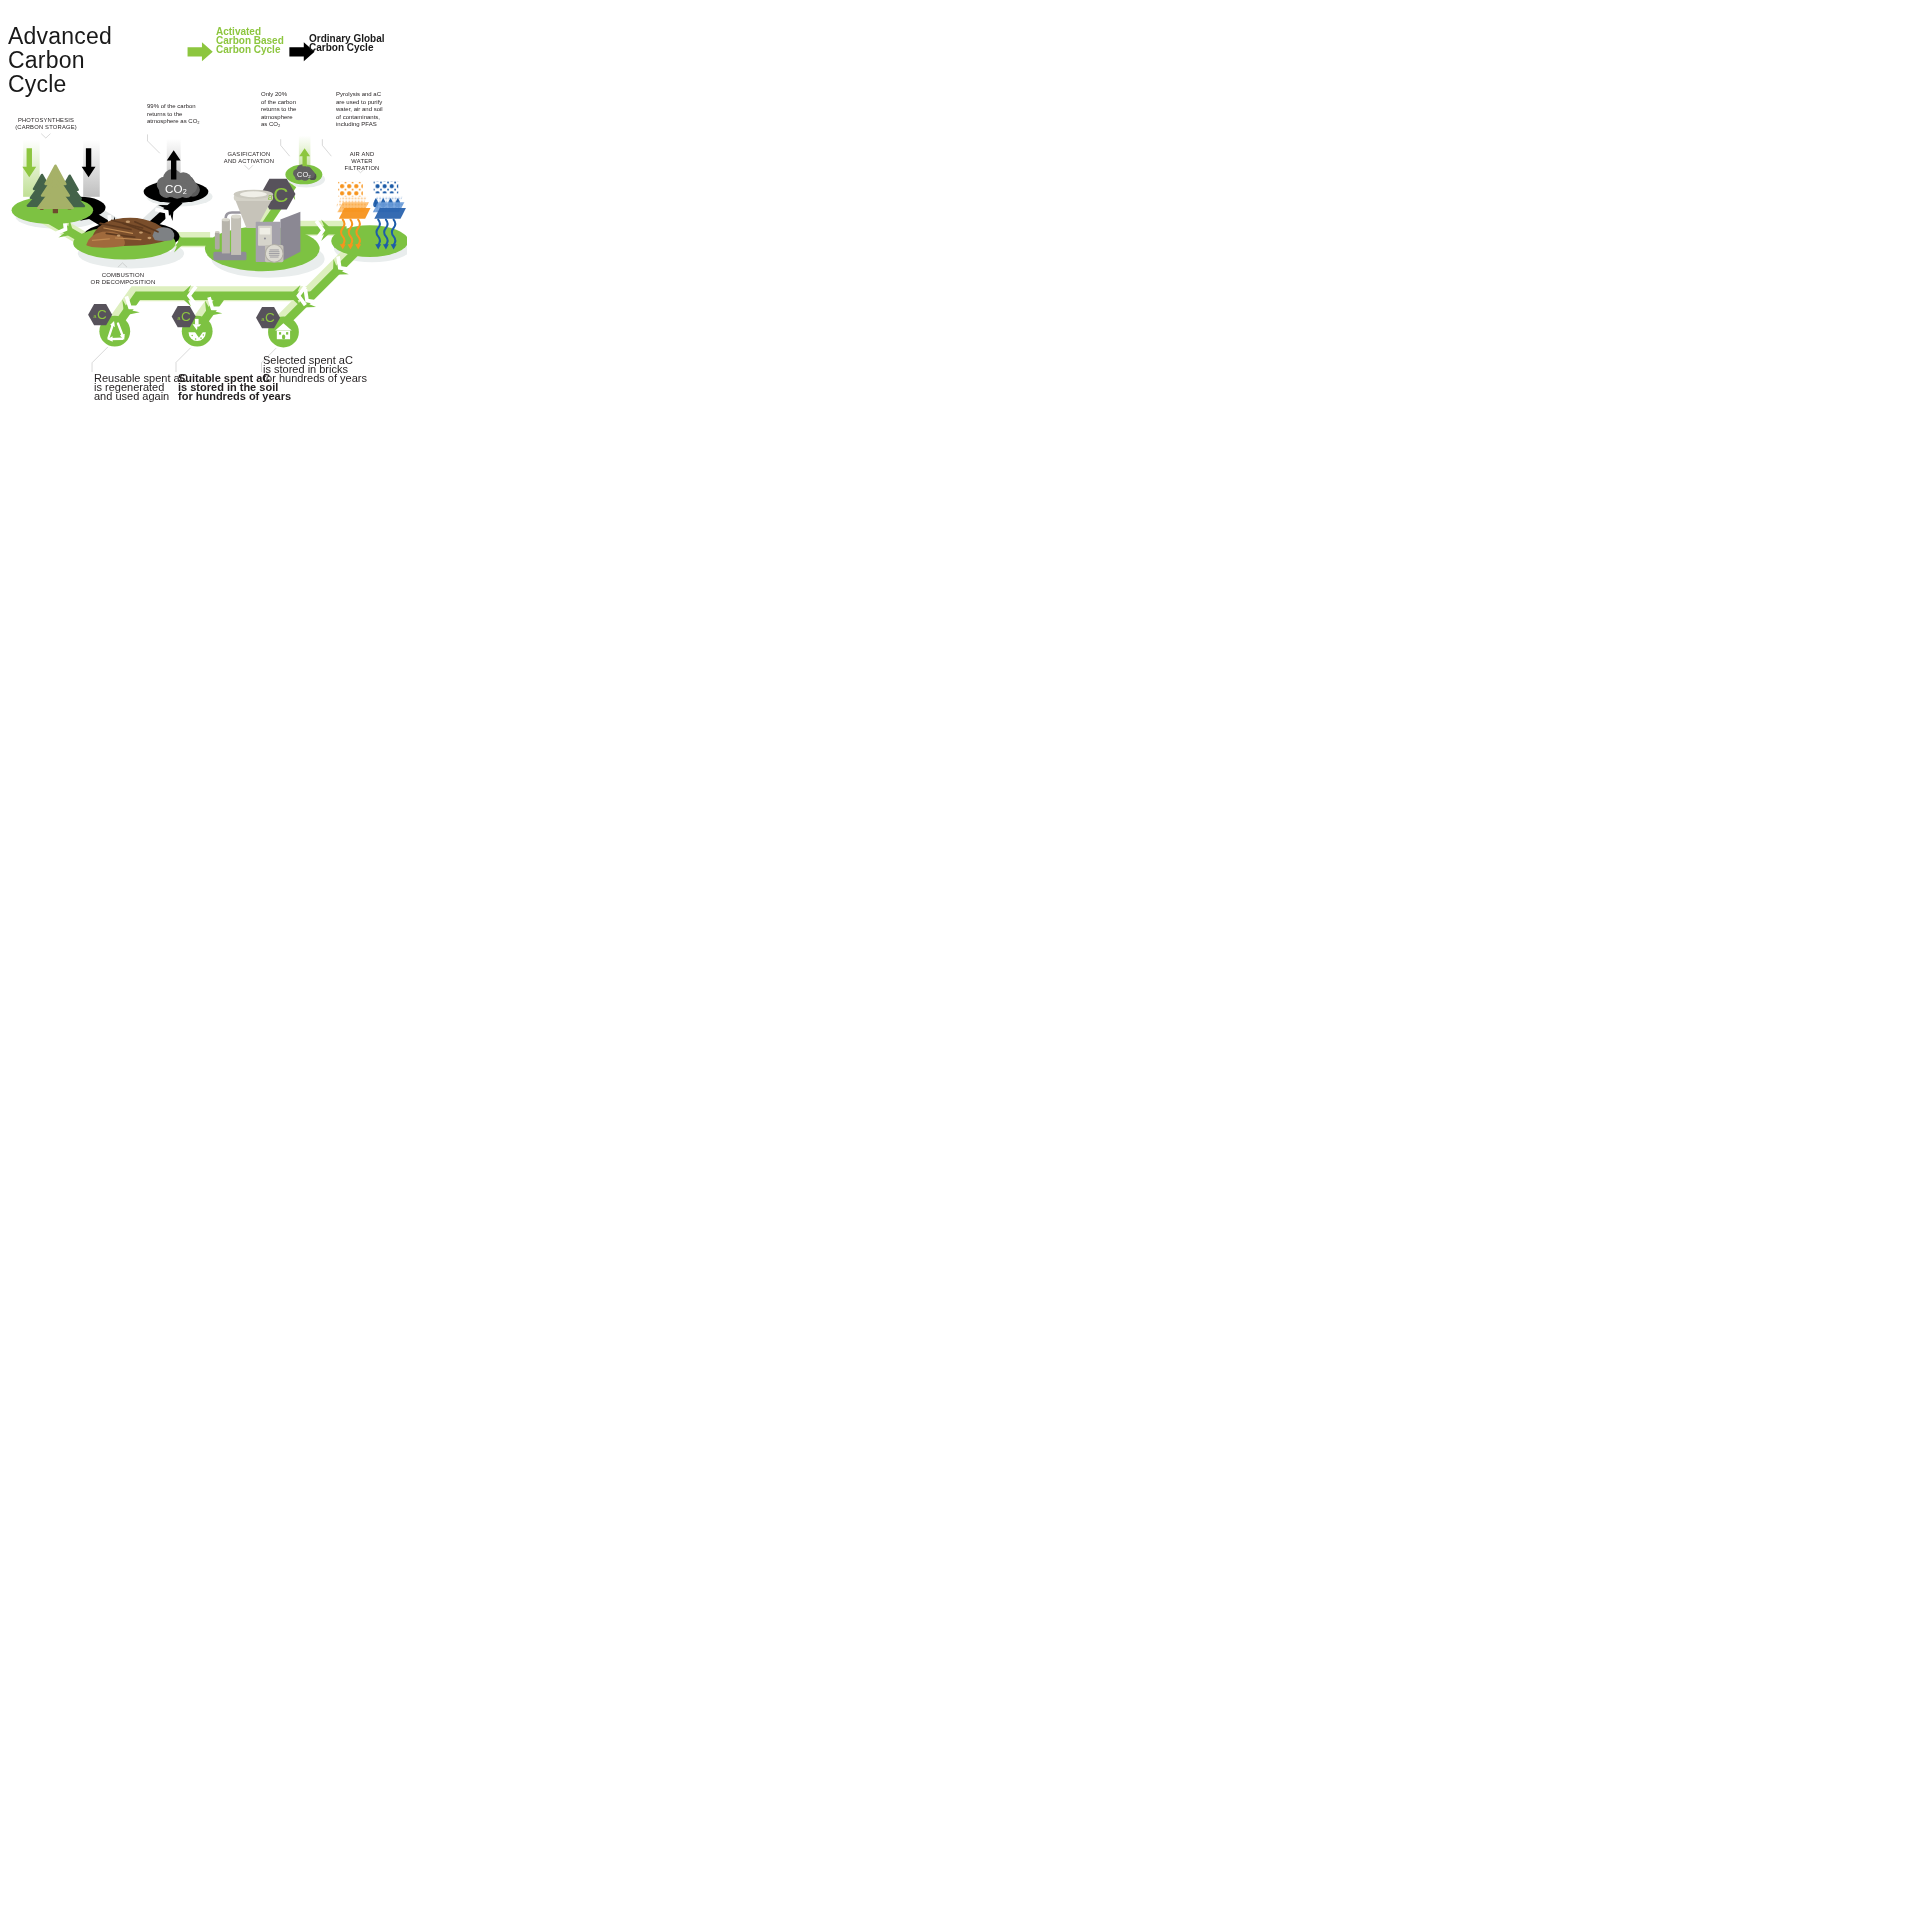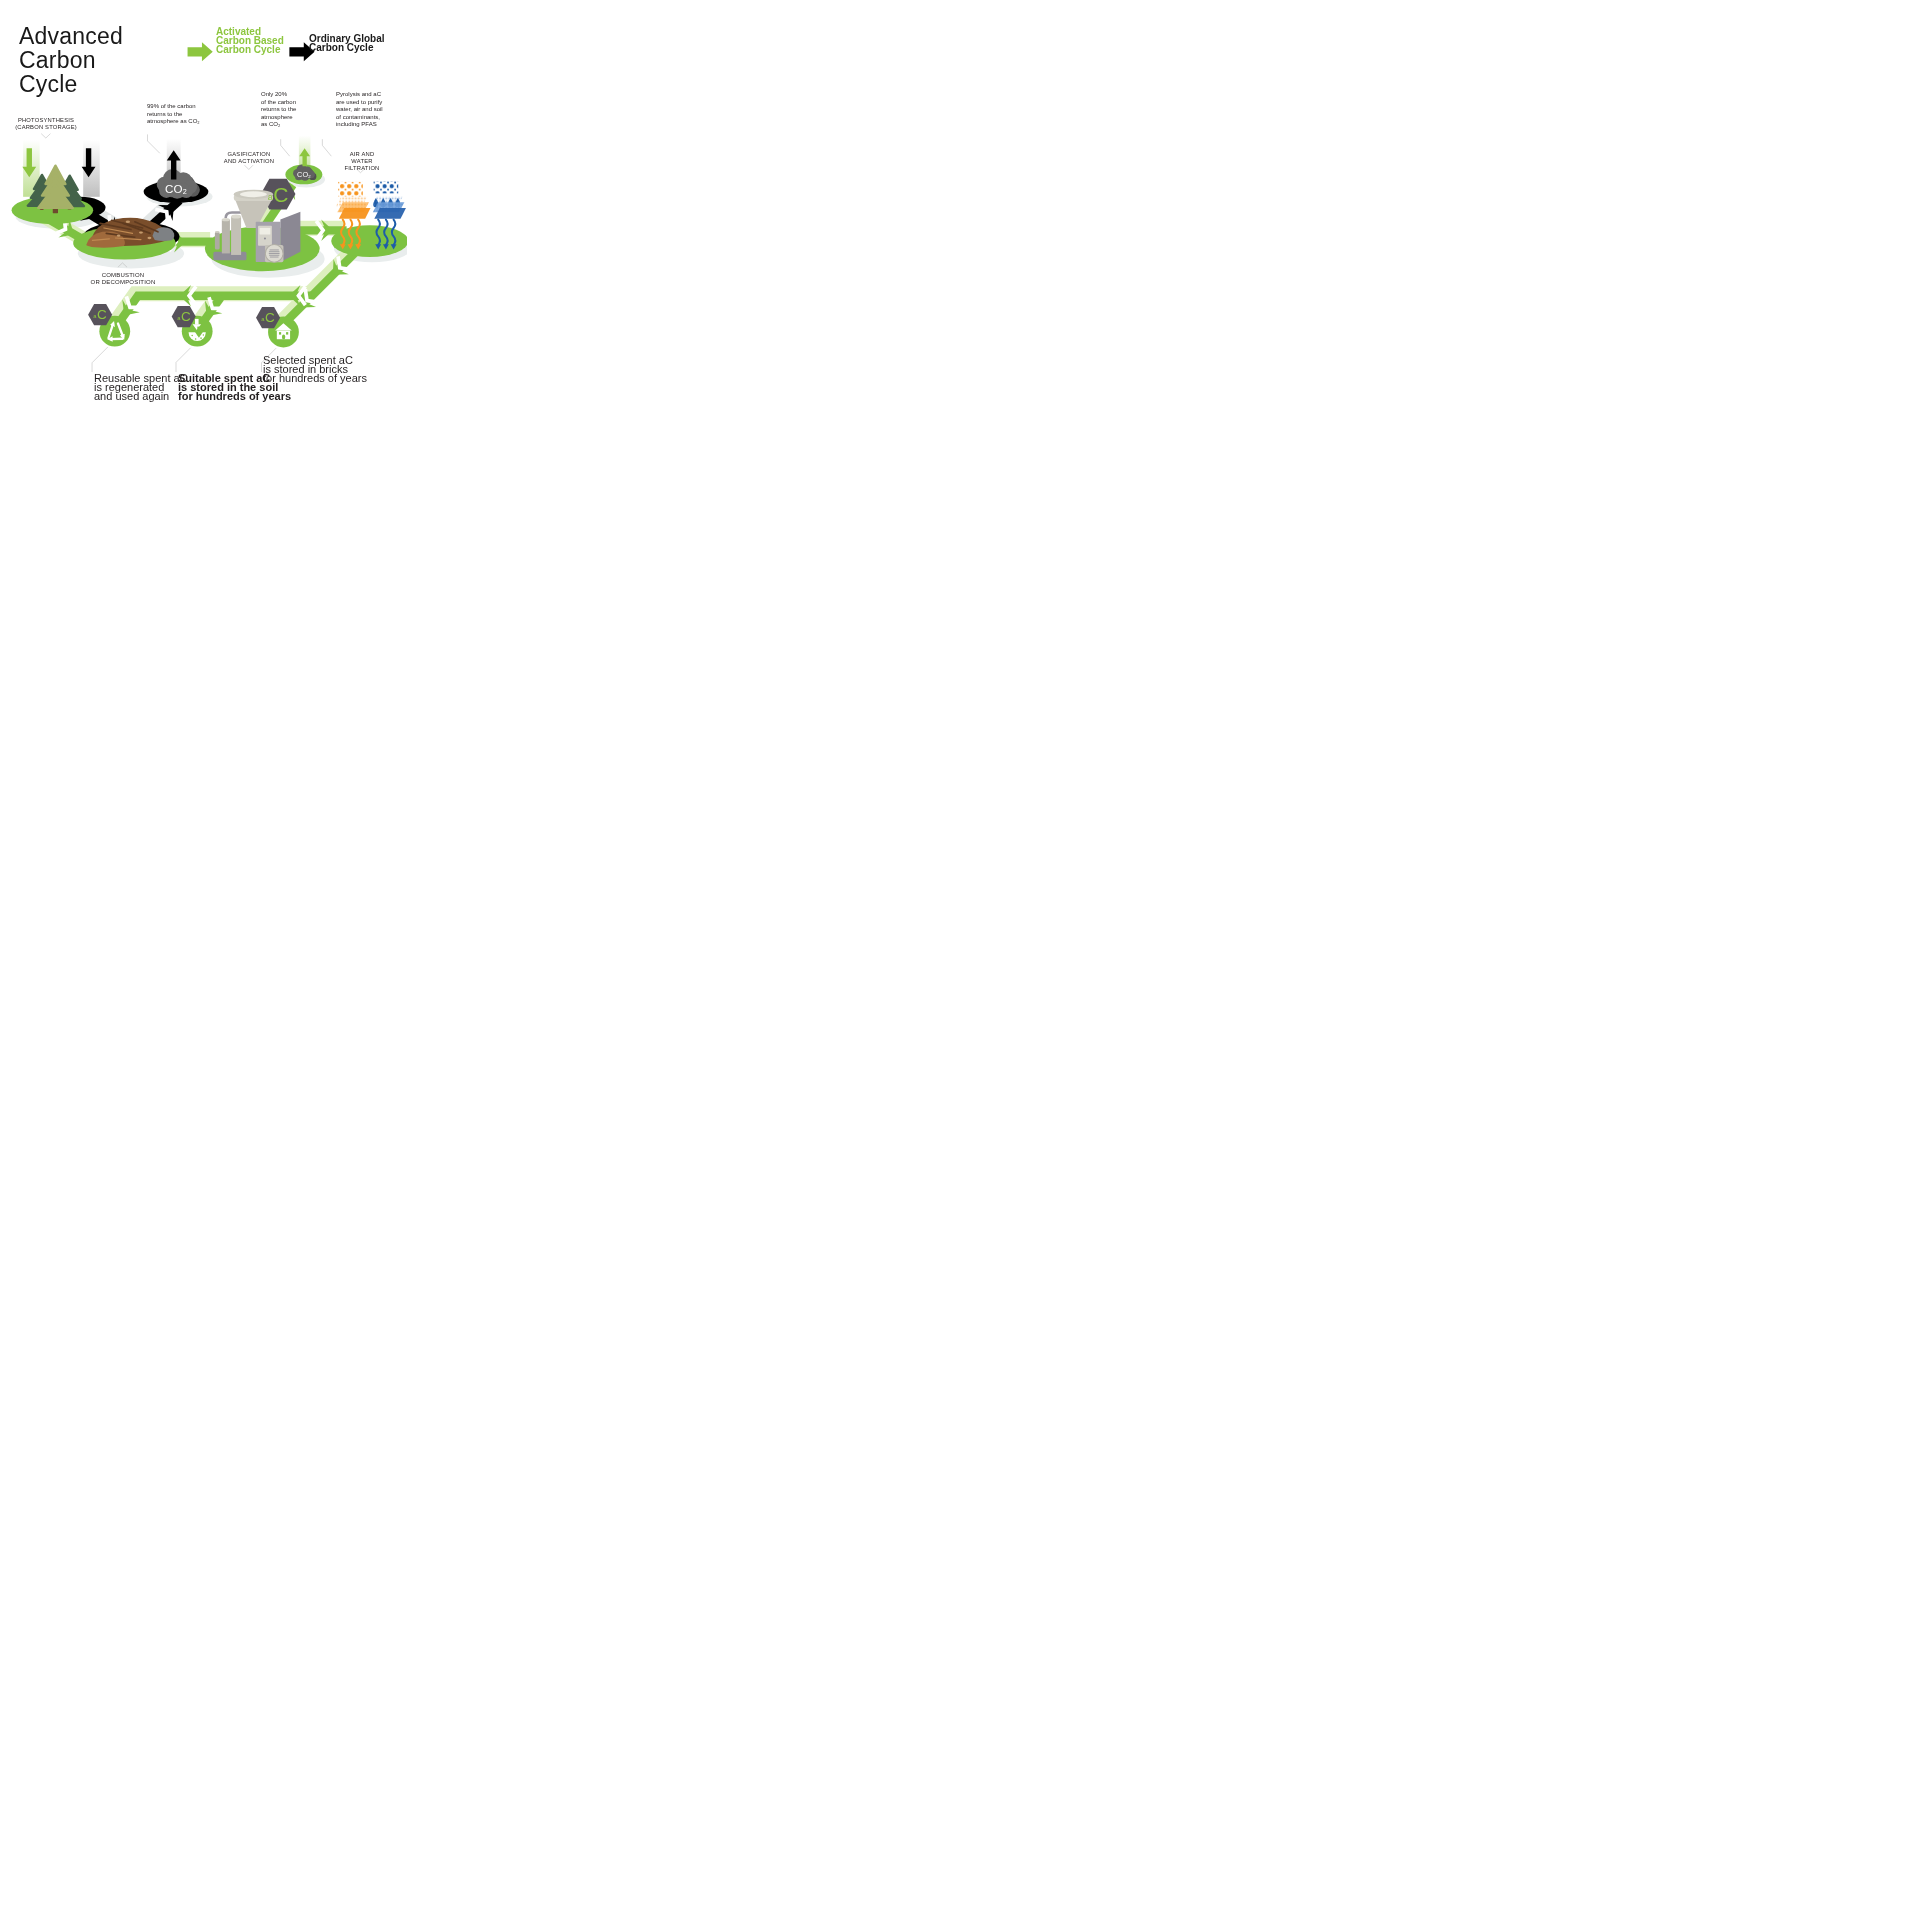--- a/index.html
+++ b/index.html
@@ -338,21 +338,21 @@
     <path d="M1400,4505 L1195,4710 L1195,4830"></path>
     <path d="M2475,4515 L2285,4705 L2285,4830"></path>
     <path d="M3585,4520 L3395,4710 L3395,4830"></path>
     <path d="M535,1735 L595,1792 L655,1735"></path>
     <path d="M3175,2145 L3230,2200 L3285,2145"></path>
     <path d="M4620,2185 L4680,2242 L4740,2185"></path>
     <path d="M1530,3470 L1590,3413 L1650,3470"></path>
   </g>
 </svg>
 
-<div class="t title" style="left:19px;top:24px;">Advanced
+<div class="t title" style="left:8px;top:24px;">Advanced
 Carbon
 Cycle</div>
 
 <div class="t legend-txt" style="left:216px;top:28px;color:#8DC63F;">Activated
 Carbon Based
 Carbon Cycle</div>
 <div class="t legend-txt" style="left:309px;top:35px;color:#1a1a1a;">Ordinary Global
 Carbon Cycle</div>
 
 <div class="t lbl" style="left:46px;top:117px;">PHOTOSYNTHESIS

